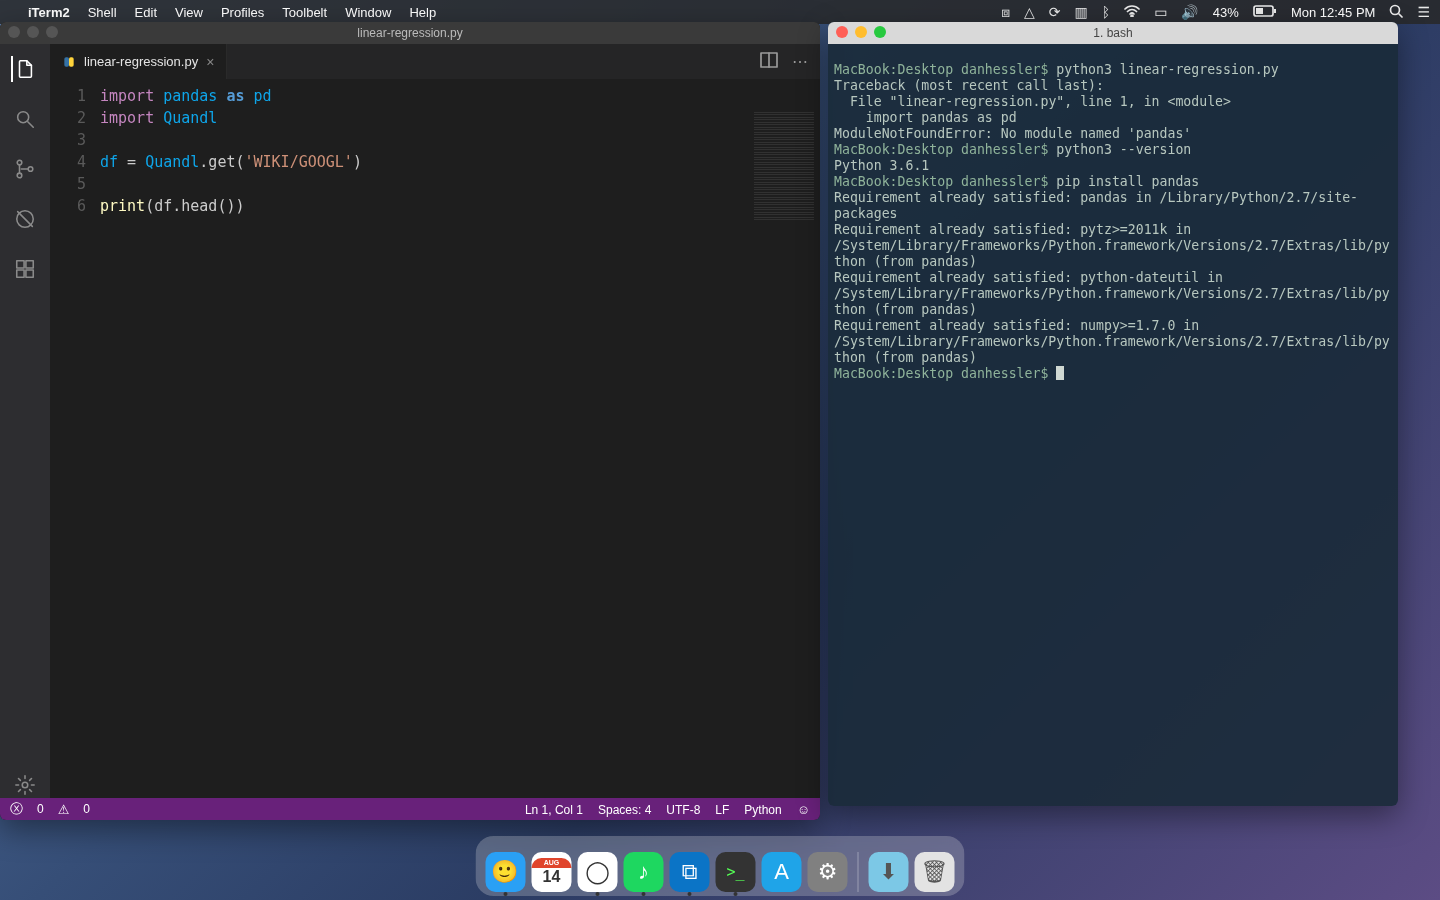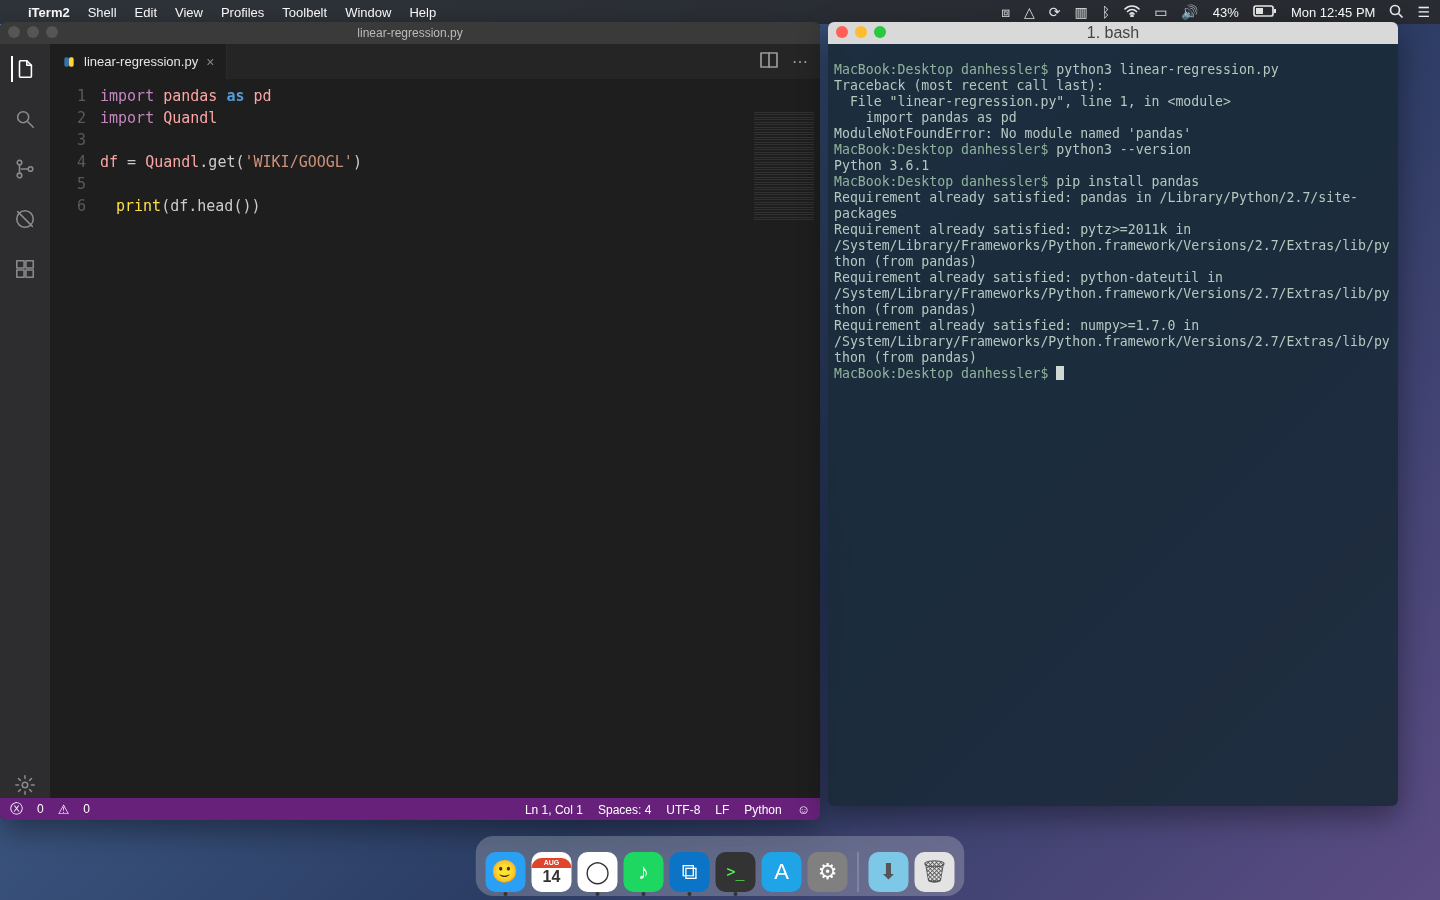--- a/index.html
+++ b/index.html
@@ -44,32 +44,32 @@
   .tab-actions{margin-left:auto;display:flex;align-items:center;gap:14px;
     padding-right:12px;color:#9a9a9a;}
   .code{flex:1;display:flex;overflow:hidden;font-family:Menlo,Consolas,monospace;
     font-size:15px;line-height:22px;}
   .gutter{width:50px;text-align:right;color:#5a5a5a;padding:6px 14px 0 0;}
   .lines{padding:6px 0 0 0;white-space:pre;}
   .minimap{position:absolute;right:6px;top:66px;width:60px;height:110px;
     opacity:.18;background:
       linear-gradient(#888 0 1px,transparent 1px) 0 4px/40px 5px,
       linear-gradient(#888 0 1px,transparent 1px) 4px 12px/30px 5px;}
-  .tok-kw{color:#c586c0;} .tok-id{color:#fca5a5;} .tok-as{color:#569cd6;font-weight:bold;}
-  .tok-str{color:#ce9178;} .tok-fn{color:#fde047;margin-left:16px;}
+  .tok-kw{color:#c586c0;} .tok-id{color:#0ea5e9;} .tok-as{color:#569cd6;font-weight:bold;}
+  .tok-str{color:#ce9178;} .tok-fn{color:#fef9c3;}
   .statusbar{position:absolute;left:0;right:0;bottom:0;height:22px;
     background:#68217a;color:#fff;font-size:12px;display:flex;
     align-items:center;padding:0 10px;gap:14px;}
   .statusbar .right{margin-left:auto;display:flex;gap:15px;align-items:flex-end;}
   .statusbar .ico{font-size:13px;}
   
   .term{position:absolute;left:828px;top:22px;width:570px;height:784px;
     background:rgba(26,42,56,.90);border-radius:6px;overflow:hidden;
     box-shadow:0 10px 30px rgba(0,0,0,.4);}
-  .term .titlebar{height:22px;background:#d9d9d9;color:#444;font-size:16px;
+  .term .titlebar{height:22px;background:#d9d9d9;color:#444;font-size:12px;
     text-align:center;line-height:22px;position:relative;}
   .term-body{position:absolute;top:22px;left:0;right:0;bottom:0;padding:18px 6px;
     font-family:Menlo,Consolas,monospace;font-size:13.2px;color:#b7c7bf;
     line-height:16px;overflow-wrap:break-word;white-space:pre-wrap;}
   .term-body .p{color:#8fb39a;}
   .cursor{display:inline-block;width:8px;height:14px;background:#cfd8d2;
     vertical-align:-2px;animation:bl 1.1s step-end infinite;}
   @keyframes bl{50%{opacity:0}}
   
   .dock{position:absolute;bottom:4px;left:50%;transform:translateX(-50%);

